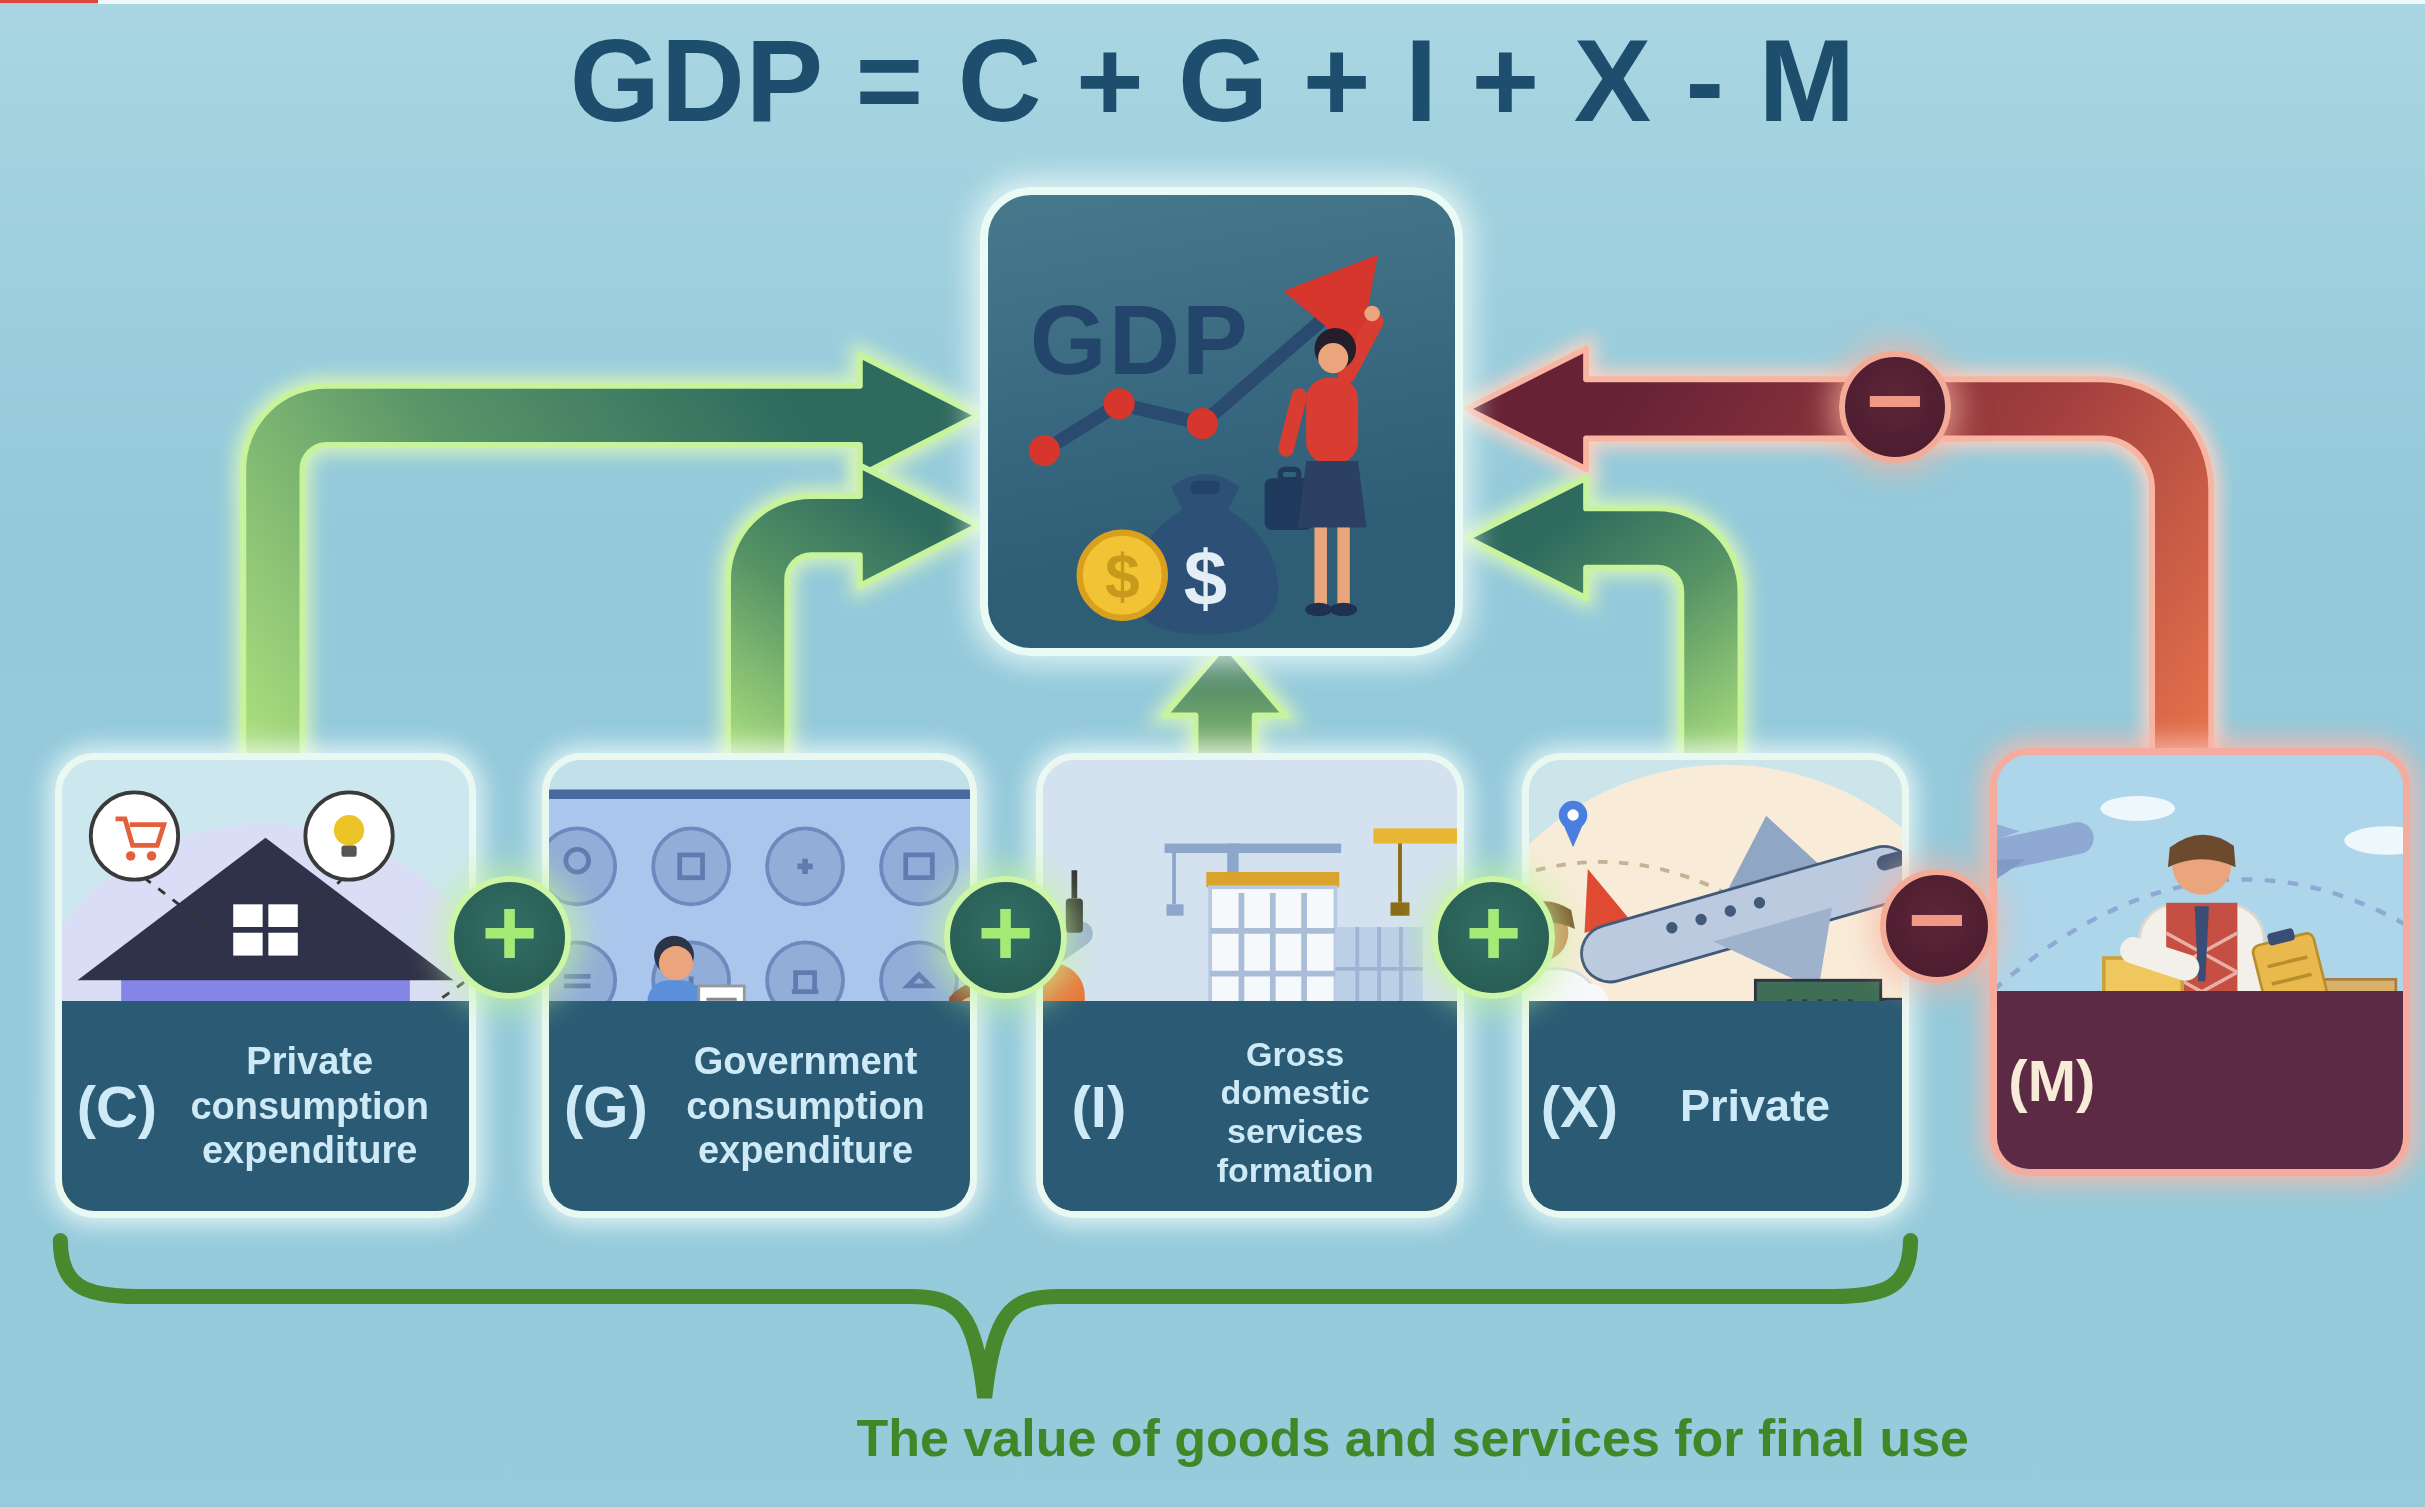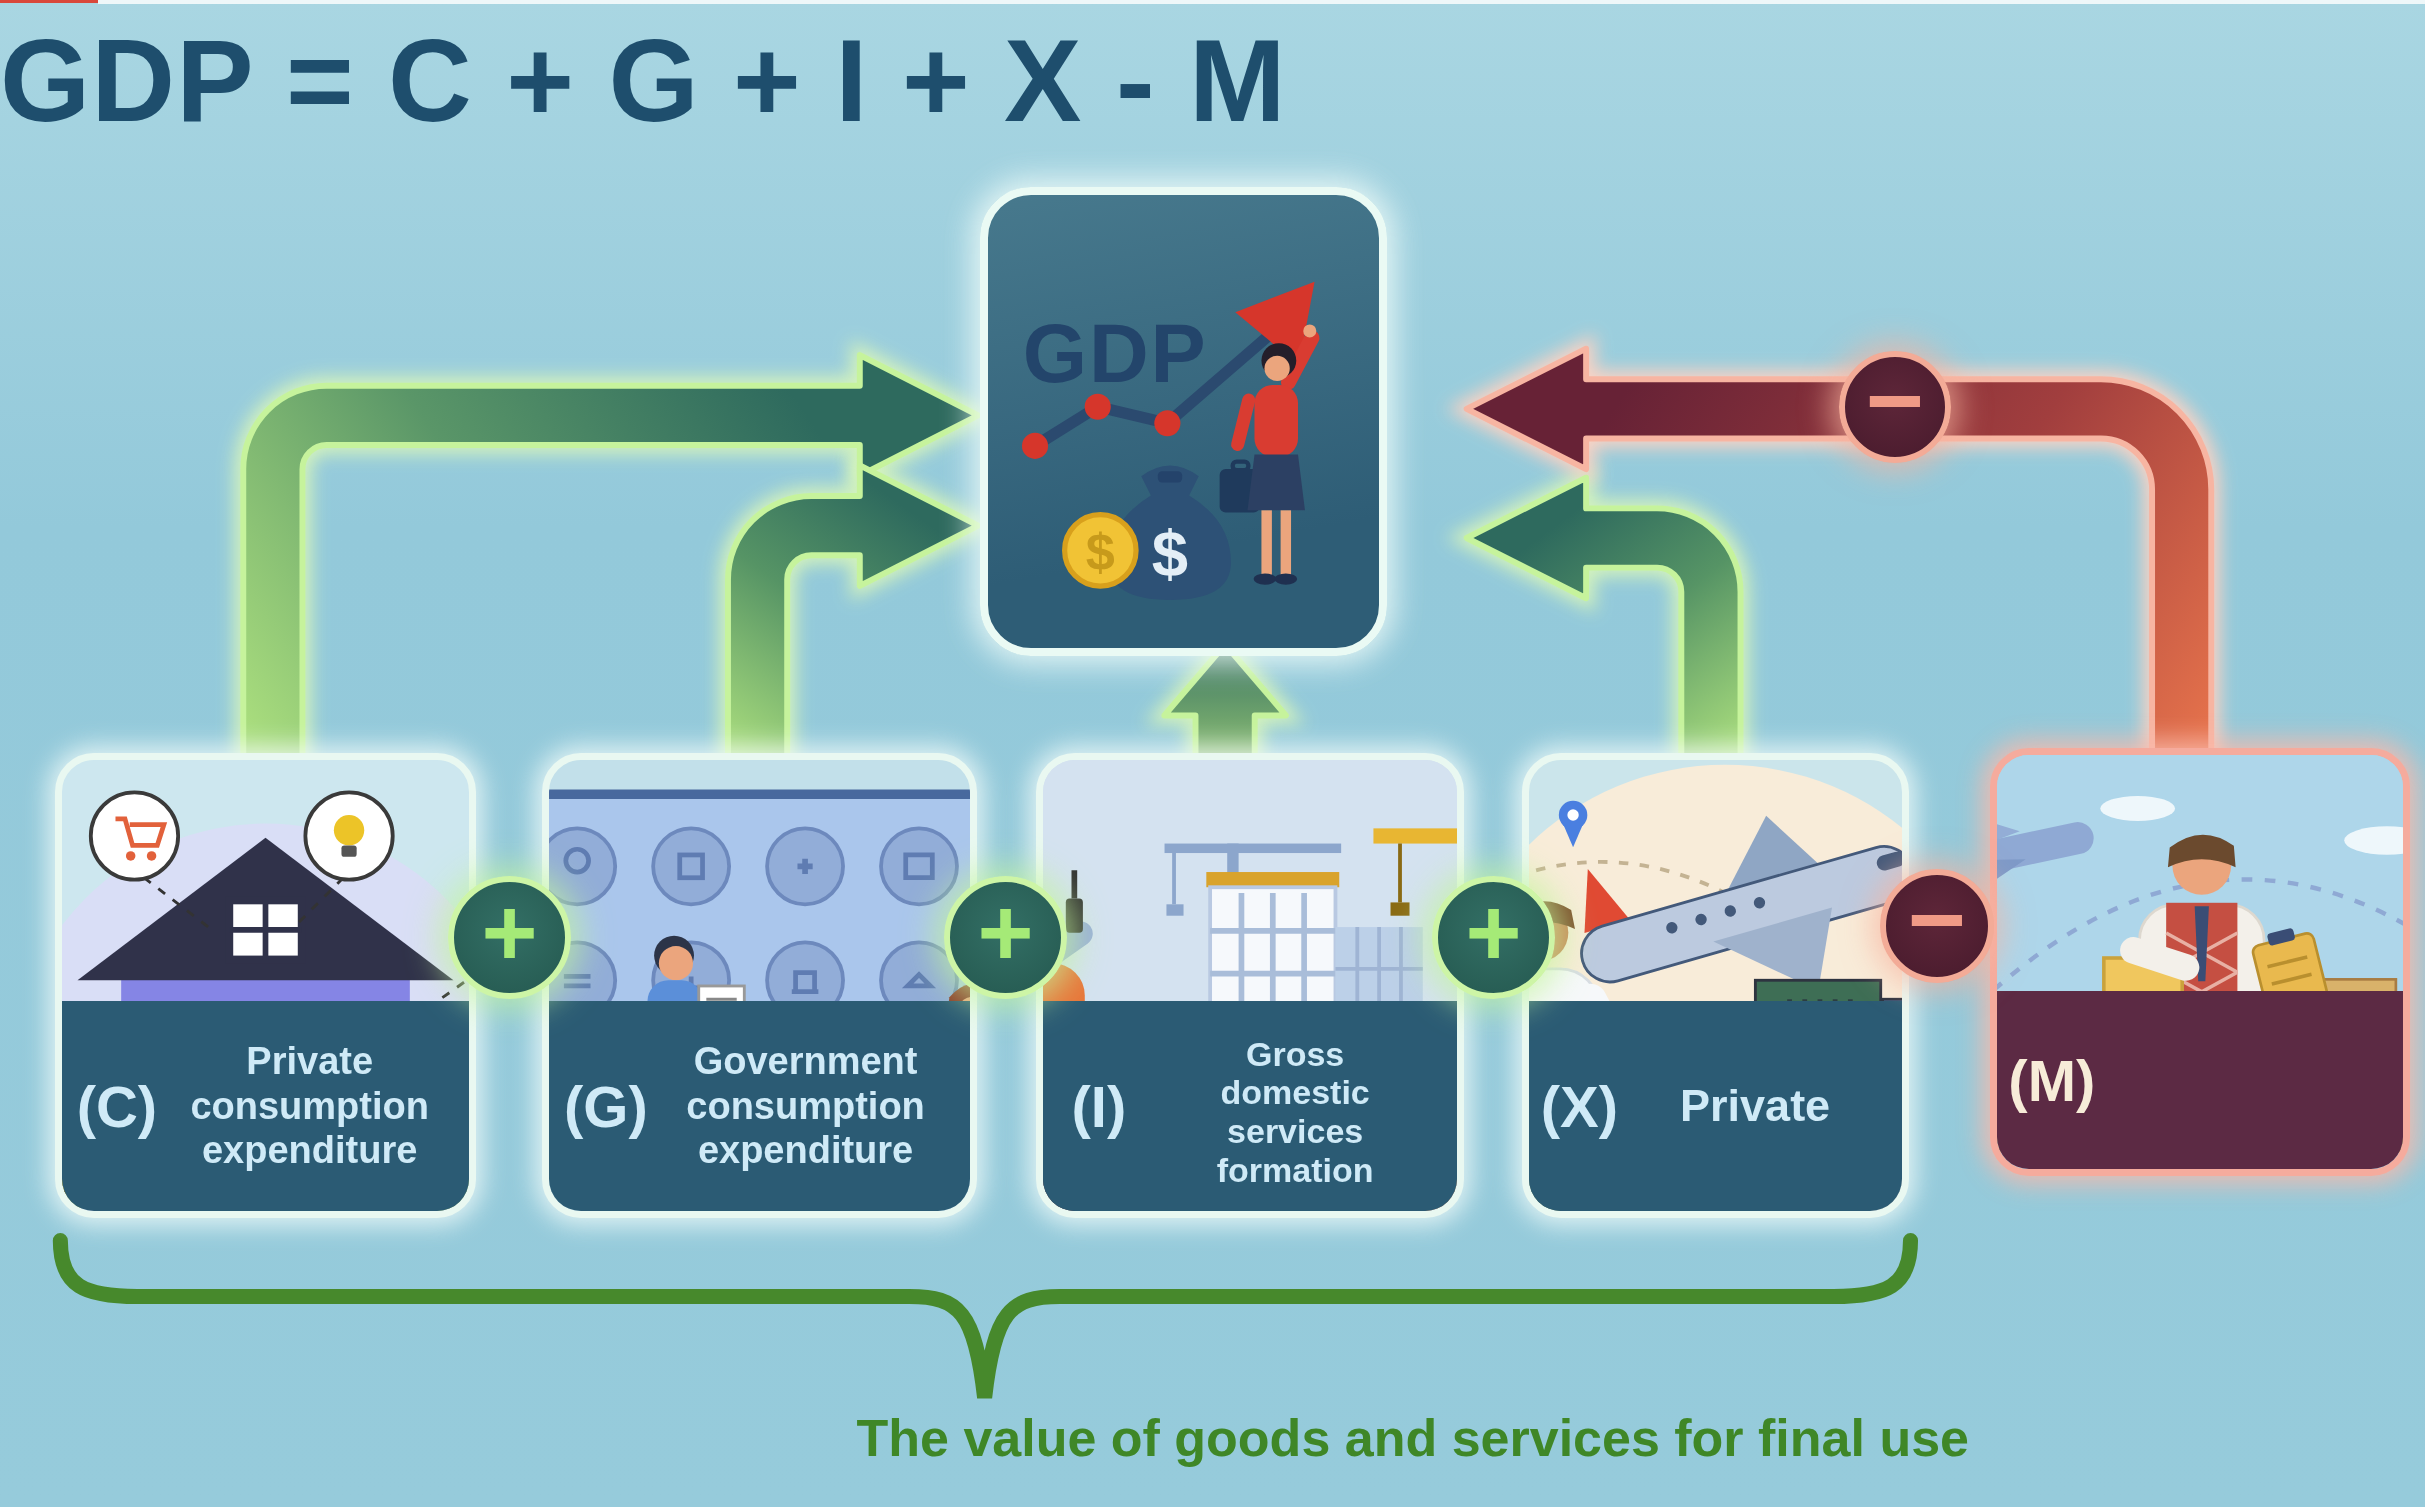--- a/index.html
+++ b/index.html
@@ -4,21 +4,21 @@
 <style>
   html,body{margin:0;padding:0;background:#97cddd;}
   *{box-sizing:border-box;}
   .canvas{
     position:relative;width:2426px;height:1508px;overflow:hidden;
     background:linear-gradient(180deg,#a9d6e2 0%,#93c9da 35%,#96cbdb 100%);
     font-family:"Liberation Sans",sans-serif;
   }
   .abs{position:absolute;}
   .title{
-    left:0;top:14px;width:2426px;text-align:left;z-index:2;
+    left:0;top:14px;width:2426px;text-align:center;z-index:2;
     font-size:116px;font-weight:bold;letter-spacing:1.1px;color:#1e4e6d;
   }
   .layer{left:0;top:0;width:2426px;height:1508px;z-index:1;}
   
   .comp-box{
     z-index:2;border:7.5px solid #e9f8f1;border-radius:39px;overflow:hidden;
     box-shadow:0 0 25px 6.5px rgba(244,253,250,.8);
   }
   .comp-box.imports{border-color:#f5ab9d;box-shadow:0 0 25px 7.5px rgba(250,185,170,.85);}
   .art{position:absolute;left:0;top:0;right:0;bottom:0;}
@@ -28,21 +28,21 @@
     display:flex;align-items:center;color:#cfeaf7;
   }
   .band.maroon{background:#5c2a44;color:#f7ecd8;height:178px;}
   .band .code{flex:0 0 27%;text-align:center;font-size:58px;font-weight:bold;}
   .band .lines{flex:1 1 auto;display:flex;flex-direction:column;align-items:center;justify-content:center;
     font-size:38px;font-weight:bold;line-height:1.17;text-align:center;padding-right:21.5px;}
   .band .lines.small{font-size:34px;line-height:1.14;margin-top:12px;}
   .band .lines.single{font-size:45px;}
   
   .gdp-box{
-    left:980px;top:187px;width:407px;height:469px;z-index:2;
+    left:980px;top:187px;width:483px;height:469px;z-index:2;
     border:8.6px solid #eafaf4;border-radius:51px;overflow:hidden;
     background:linear-gradient(170deg,#47798d 0%,#2e5d76 75%);
     box-shadow:0 0 30px 7.5px rgba(240,252,248,.85);
   }
   .gdp-box svg{width:100%;height:100%;display:block;}
   
   .op{
     z-index:3;border-radius:50%;display:flex;align-items:center;justify-content:center;
     font-weight:bold;line-height:1;
   }

